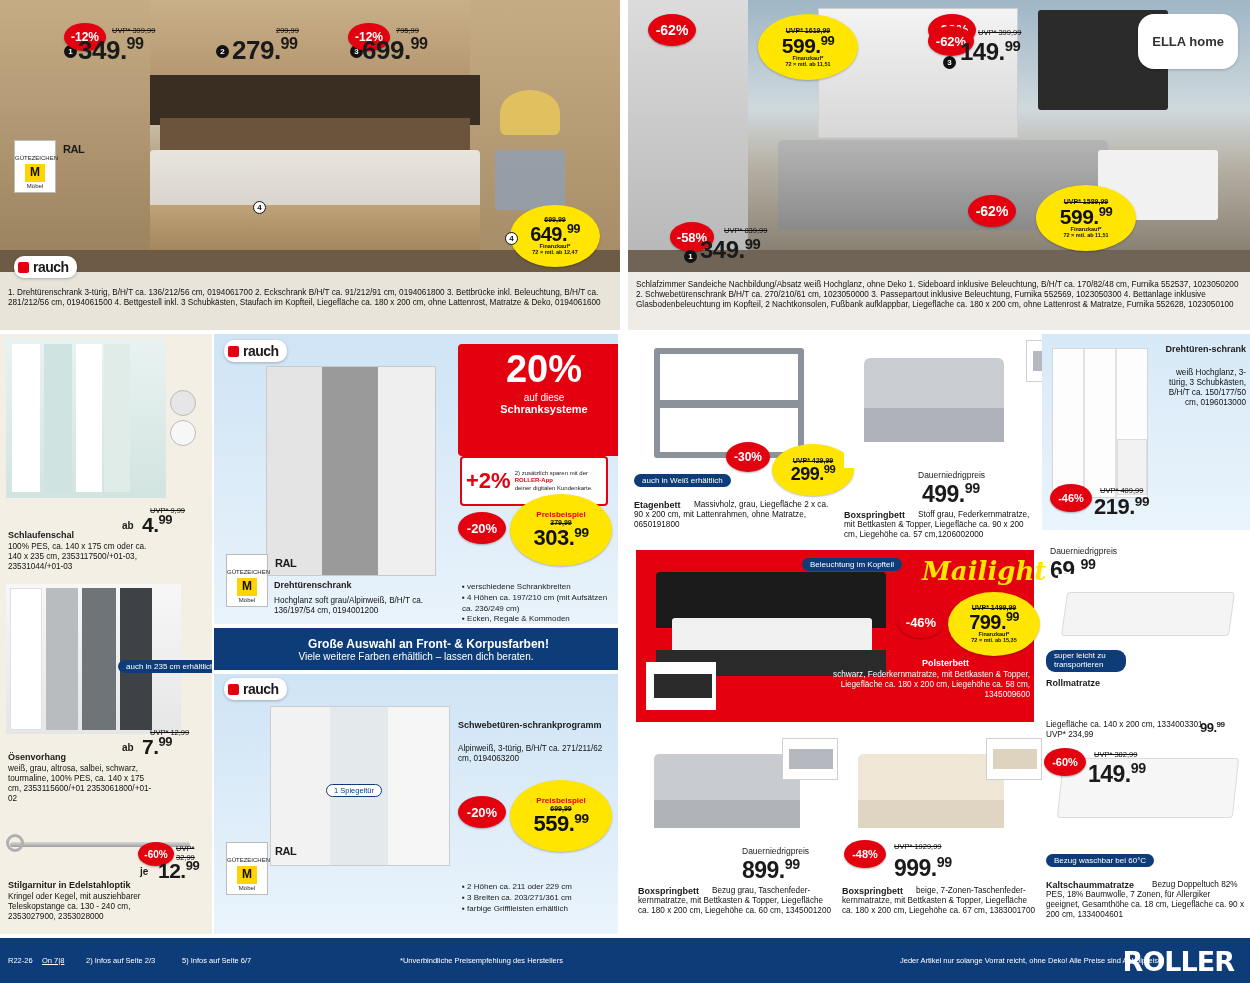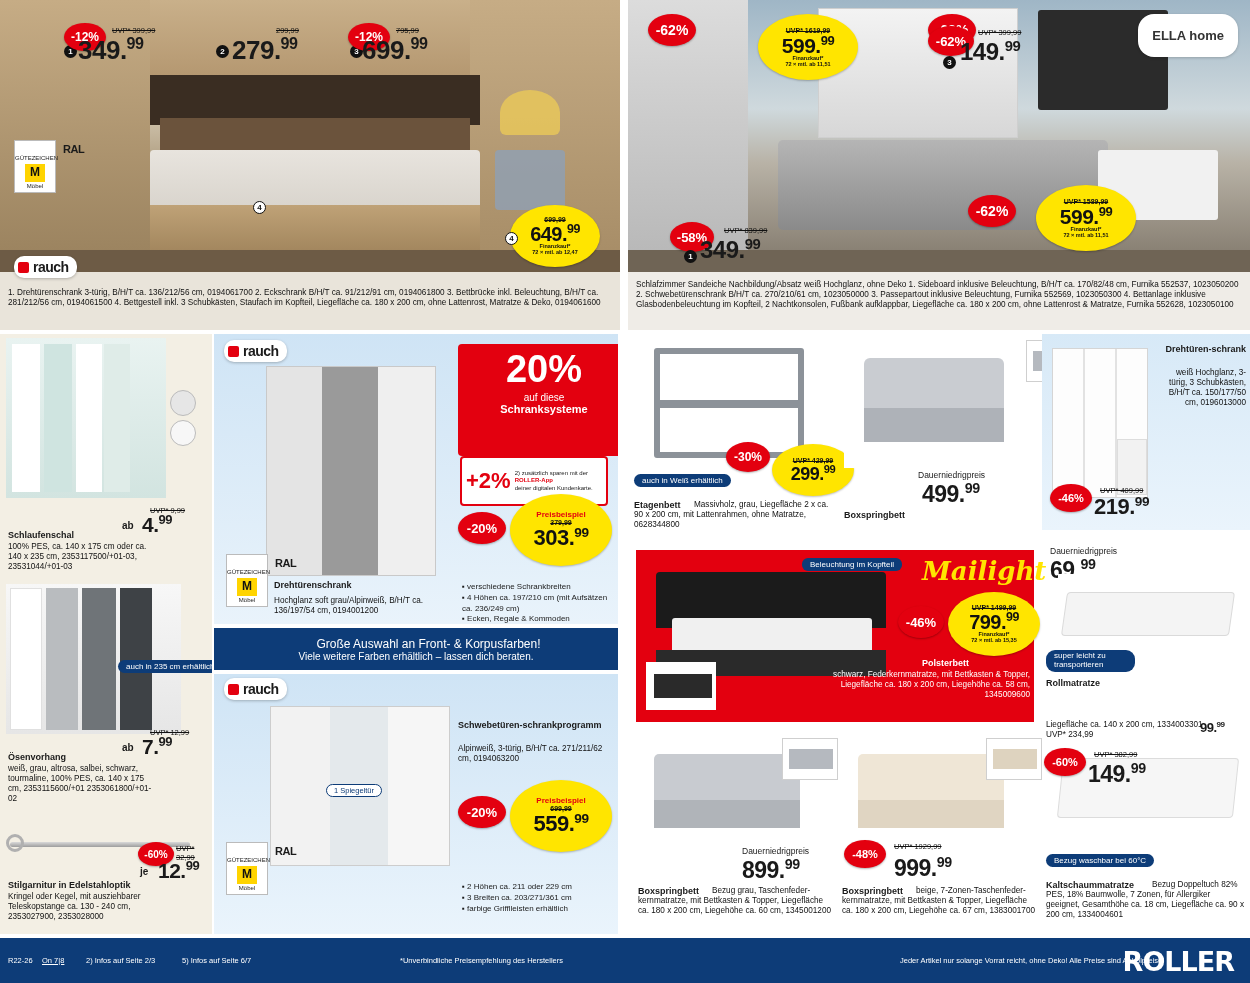--- a/index.html
+++ b/index.html
@@ -172,21 +172,21 @@
     <div class="photo" style="left:0;top:0;width:622px;height:272px;
          background:linear-gradient(180deg,#9fb6c6 0%,#cfd9dd 40%,#b8b2a6 60%,#7e7568 100%);">
       <div class="abs" style="left:0;top:0;width:120px;height:250px;background:linear-gradient(180deg,#dcdcdc,#b9b9b9);"></div>
       <div class="abs" style="left:190px;top:8px;width:200px;height:130px;background:linear-gradient(180deg,#f3f3f3,#d7d7d7);border:1px solid #cfcfcf;"></div>
       <div class="abs" style="left:410px;top:10px;width:130px;height:100px;background:#2b2b2b;border-radius:3px;"></div>
       <div class="abs" style="left:150px;top:140px;width:330px;height:90px;background:linear-gradient(180deg,#b5b5b5,#8a8a8a);border-radius:5px;"></div>
       <div class="abs" style="left:470px;top:150px;width:120px;height:70px;background:#f1f1f1;border-radius:3px;"></div>
       <div class="abs" style="left:0;top:250px;width:622px;height:22px;background:#6f6455;"></div>
     </div>
 
-    <div class="abs" style="right:12px;top:14px;background:#fff;border-radius:16px;padding:14px 14px;font-size:13px;font-weight:bold;color:#333;box-shadow:0 1px 3px rgba(0,0,0,.2);">ELLA home</div>
+    <div class="abs" style="right:12px;top:14px;background:#fff;border-radius:16px;padding:20px 14px;font-size:13px;font-weight:bold;color:#333;box-shadow:0 1px 3px rgba(0,0,0,.2);">ELLA home</div>
 
     <div class="redbubble" style="left:20px;top:14px;width:48px;height:32px;font-size:14px;">
       <span>-62%</span>
     </div>
     <div class="bubble" style="left:130px;top:14px;width:100px;height:66px;flex-direction:column;">
       <span class="uvp strike" style="font-size:7px;">UVP* 1619,99</span>
       <span class="price" style="font-size:21px;line-height:1;">
         <span>599.</span><span class="cts">99</span>
       </span>
       <span style="font-size:5.5px;line-height:1.05;text-align:center;white-space:pre-line;">Finanzkauf*
@@ -342,21 +342,21 @@
 
     <div class="abs cardtitle" style="left:60px;top:246px;">Drehtürenschrank</div>
     <div class="cap" style="left:60px;top:262px;width:172px;">Hochglanz soft grau/Alpinweiß, B/H/T ca. 136/197/54 cm, 0194001200</div>
     <div class="abs bullets" style="left:248px;top:248px;width:150px;">
       <div>verschiedene Schrankbreiten</div>
       <div>4 Höhen ca. 197/210 cm (mit Aufsätzen ca. 236/249 cm)</div>
       <div>Ecken, Regale &amp; Kommoden</div>
     </div>
 
     <div class="bluebar" style="left:0;top:294px;width:404px;height:42px;">
-      <div style="font-size:12px;font-weight:normal;padding-left:25px;">Große Auswahl an Front- &amp; Korpusfarben!</div>
+      <div style="font-size:12px;font-weight:bold;padding-left:25px;">Große Auswahl an Front- &amp; Korpusfarben!</div>
       <div style="font-size:10px;">Viele weitere Farben erhältlich – lassen dich beraten.</div>
     </div>
 
     <div class="abs" style="left:0;top:340px;width:404px;height:260px;background:linear-gradient(180deg,#cfe4f5,#eaf4fc);"></div>
 
     <div class="brandbox" style="left:10px;top:344px;">
       <span class="rauch-dot"></span>
       <span class="rauch-logo">rauch</span>
     </div>
 
@@ -402,34 +402,35 @@
     <div class="redbubble" style="left:104px;top:108px;width:44px;height:30px;font-size:12px;">
       <span>-30%</span>
     </div>
     <div class="bubble" style="left:150px;top:110px;width:82px;height:52px;flex-direction:column;">
       <span class="uvp strike" style="font-size:7px;">UVP* 429,99</span>
       <span class="price" style="font-size:18px;line-height:1;">
         <span>299.</span><span class="cts">99</span>
       </span>
     </div>
     <div class="abs cardtitle" style="left:12px;top:166px;">Etagenbett</div>
-    <div class="cap" style="left:12px;top:166px;width:200px;text-indent:60px;">Massivholz, grau, Liegefläche 2 x ca. 90 x 200 cm, mit Lattenrahmen, ohne Matratze, 0628344800</div>
+    <div class="cap" style="left:12px;top:166px;width:200px;text-indent:60px;">Massivholz, grau, Liegefläche 2 x ca. 90 x 200 cm, mit Lattenrahmen, ohne Matratze, 0650191800</div>
 
     <div class="photo" style="left:222px;top:4px;width:180px;height:130px;background:#fff;">
       <div class="abs" style="left:20px;top:20px;width:140px;height:50px;background:#c9ccd1;border-radius:6px 6px 0 0;"></div>
       <div class="abs" style="left:20px;top:70px;width:140px;height:34px;background:#aeb2b8;"></div>
     </div>
     <div class="abs" style="left:404px;top:6px;width:56px;height:42px;background:#fff;border:1px solid #cfcfcf;">
       <div class="abs" style="left:6px;top:10px;width:44px;height:20px;background:#b5b9bf;"></div>
     </div>
     <div class="abs" style="left:296px;top:136px;font-size:8.5px;">Dauerniedrigpreis</div>
     <div class="abs price" style="left:300px;top:146px;font-size:23px;">
       <span>499.</span><span class="cts">99</span>
     </div>
     <div class="abs cardtitle" style="left:222px;top:176px;">Boxspringbett</div>
+    <div class="cap" style="left:222px;top:176px;width:190px;text-indent:74px;">Stoff grau, Federkernmatratze, mit Bettkasten &amp; Topper, Liegefläche ca. 90 x 200 cm, Liegehöhe ca. 57 cm,1206002000</div>
 
     <div class="abs" style="left:420px;top:0;width:208px;height:196px;background:linear-gradient(180deg,#d7e9f7,#eaf4fc);"></div>
     <div class="photo" style="left:430px;top:14px;width:96px;height:150px;background:#fdfdfd;border:1px solid #d5d5d5;">
       <div class="abs" style="left:30px;top:0;width:2px;height:150px;background:#e2e2e2;"></div>
       <div class="abs" style="left:62px;top:0;width:2px;height:150px;background:#e2e2e2;"></div>
       <div class="abs" style="left:64px;top:90px;width:30px;height:56px;background:#f2f2f2;border:1px solid #ddd;"></div>
     </div>
     <div class="abs cardtitle" style="left:536px;top:10px;width:88px;white-space:pre-line;text-align:right;right:6px;">Drehtüren-schrank</div>
     <div class="cap" style="left:536px;top:34px;width:88px;text-align:right;">weiß Hochglanz, 3-türig, 3 Schubkästen, B/H/T ca. 150/177/50 cm, 0196013000</div>
     <div class="redbubble" style="left:428px;top:150px;width:42px;height:28px;font-size:11px;">
@@ -439,21 +440,21 @@
     <div class="abs price" style="left:472px;top:160px;font-size:22px;">
       <span>219.</span><span class="cts">99</span>
     </div>
 
     <div class="abs" style="left:14px;top:216px;width:398px;height:172px;background:#e3000f;"></div>
     <div class="photo" style="left:24px;top:224px;width:260px;height:130px;background:#e3000f;">
       <div class="abs" style="left:10px;top:14px;width:230px;height:56px;background:#1b1b1b;border-radius:4px 4px 0 0;"></div>
       <div class="abs" style="left:26px;top:60px;width:200px;height:36px;background:#f0f0f0;border-radius:3px;"></div>
       <div class="abs" style="left:10px;top:92px;width:230px;height:26px;background:#2a2a2a;"></div>
     </div>
-    <div class="pill" style="left:180px;top:224px;background:#0d3c78;border-radius:6px;">
+    <div class="pill" style="left:180px;top:224px;background:#0d3c78;">
       <span>Beleuchtung im Kopfteil</span>
     </div>
     <div class="abs" style="left:300px;top:222px;font-size:26px;font-weight:bold;color:#ffe500;font-family:'DejaVu Serif',serif;font-style:italic;">Mailight</div>
     <div class="redbubble" style="left:276px;top:272px;width:46px;height:32px;font-size:13px;">
       <span>-46%</span>
     </div>
     <div class="bubble" style="left:326px;top:258px;width:92px;height:64px;flex-direction:column;">
       <span class="uvp strike" style="font-size:7px;">UVP* 1499,99</span>
       <span class="price" style="font-size:20px;line-height:1;">
         <span>799.</span><span class="cts">99</span>
@@ -467,21 +468,21 @@
     <div class="abs cardtitle" style="left:300px;top:324px;color:#fff;">Polsterbett</div>
     <div class="cap" style="left:190px;top:336px;width:218px;color:#fff;text-align:right;">schwarz, Federkernmatratze, mit Bettkasten &amp; Topper, Liegefläche ca. 180 x 200 cm, Liegehöhe ca. 58 cm, 1345009600</div>
 
     <div class="abs" style="left:428px;top:212px;font-size:8.5px;">Dauerniedrigpreis</div>
     <div class="abs price" style="left:428px;top:222px;font-size:23px;">
       <span>69.</span><span class="cts">99</span>
     </div>
     <div class="photo" style="left:436px;top:240px;width:180px;height:82px;background:#fff;">
       <div class="abs" style="left:6px;top:18px;width:168px;height:44px;background:#f4f4f4;border:1px solid #dadada;border-radius:4px;transform:skewX(-8deg);"></div>
     </div>
-    <div class="pill" style="left:424px;top:316px;width:89px;white-space:normal;line-height:1.1;"><span>super leicht zu transportieren</span></div>
+    <div class="pill" style="left:424px;top:316px;width:80px;white-space:normal;line-height:1.1;"><span>super leicht zu transportieren</span></div>
     <div class="abs cardtitle" style="left:424px;top:344px;">Rollmatratze</div>
     <div class="cap" style="left:424px;top:386px;width:160px;">Liegefläche ca. 140 x 200 cm, 1334003301 UVP* 234,99</div>
     <div class="abs price" style="left:578px;top:386px;font-size:13px;">
       <span>99.</span><span class="cts">99</span>
     </div>
 
     <div class="photo" style="left:16px;top:400px;width:180px;height:110px;background:#fff;">
       <div class="abs" style="left:16px;top:20px;width:146px;height:46px;background:#c8cbd0;border-radius:5px 5px 0 0;"></div>
       <div class="abs" style="left:16px;top:66px;width:146px;height:28px;background:#b0b4b9;"></div>
     </div>

